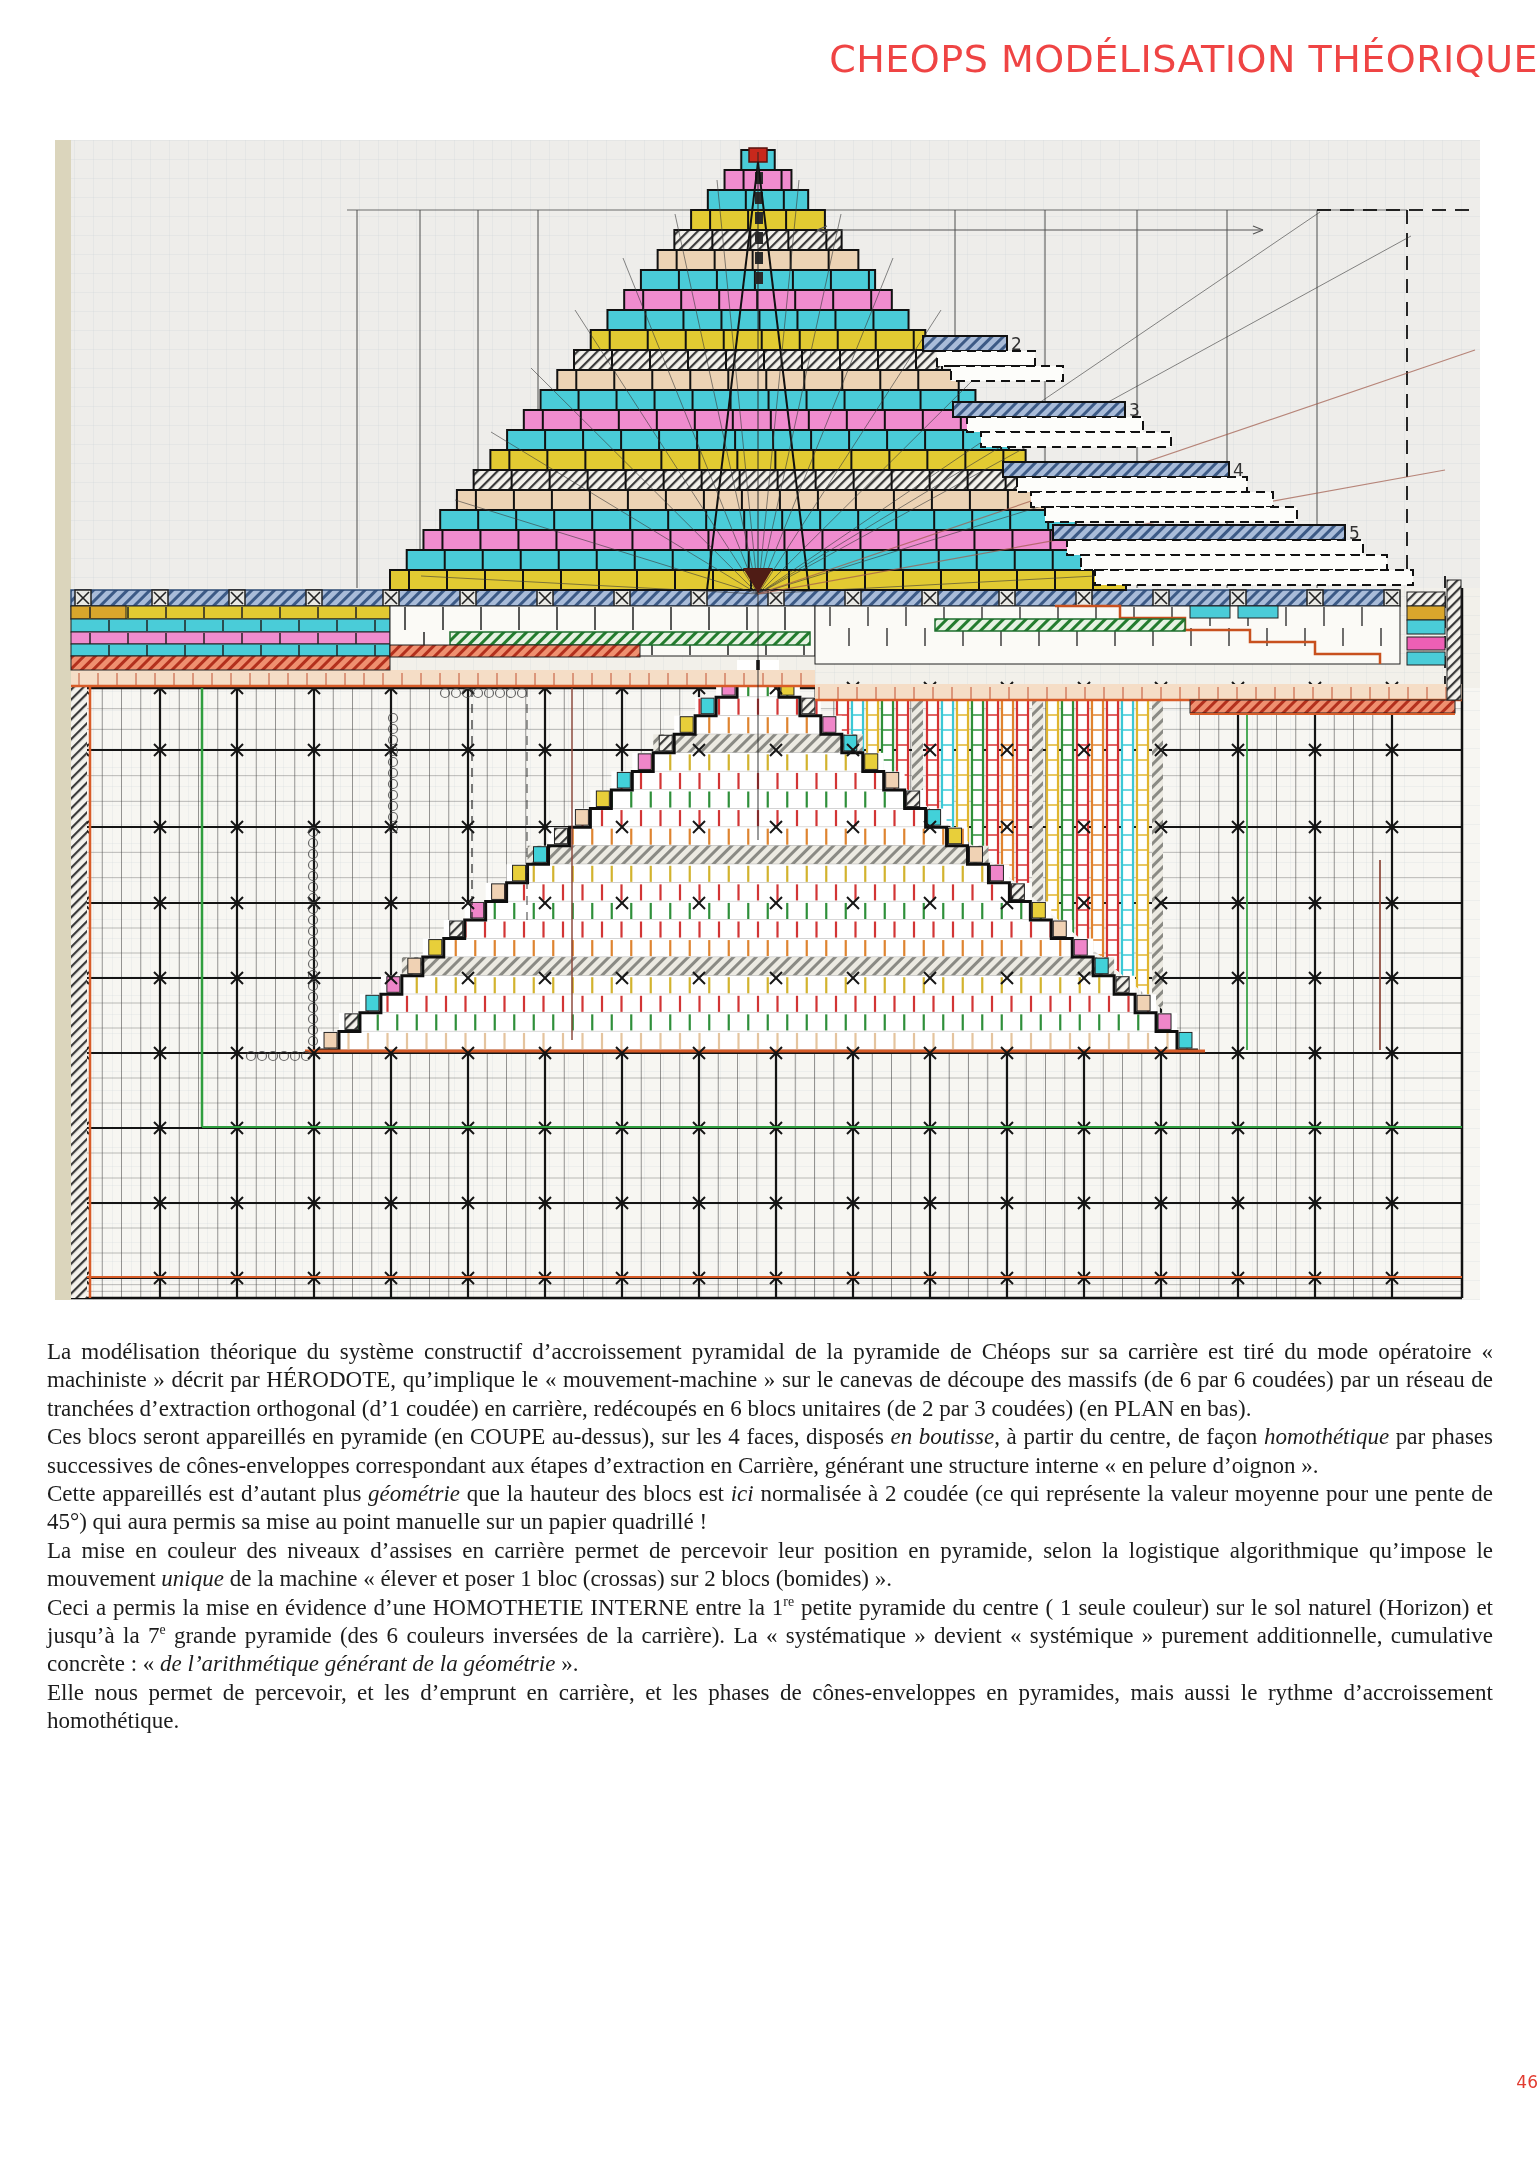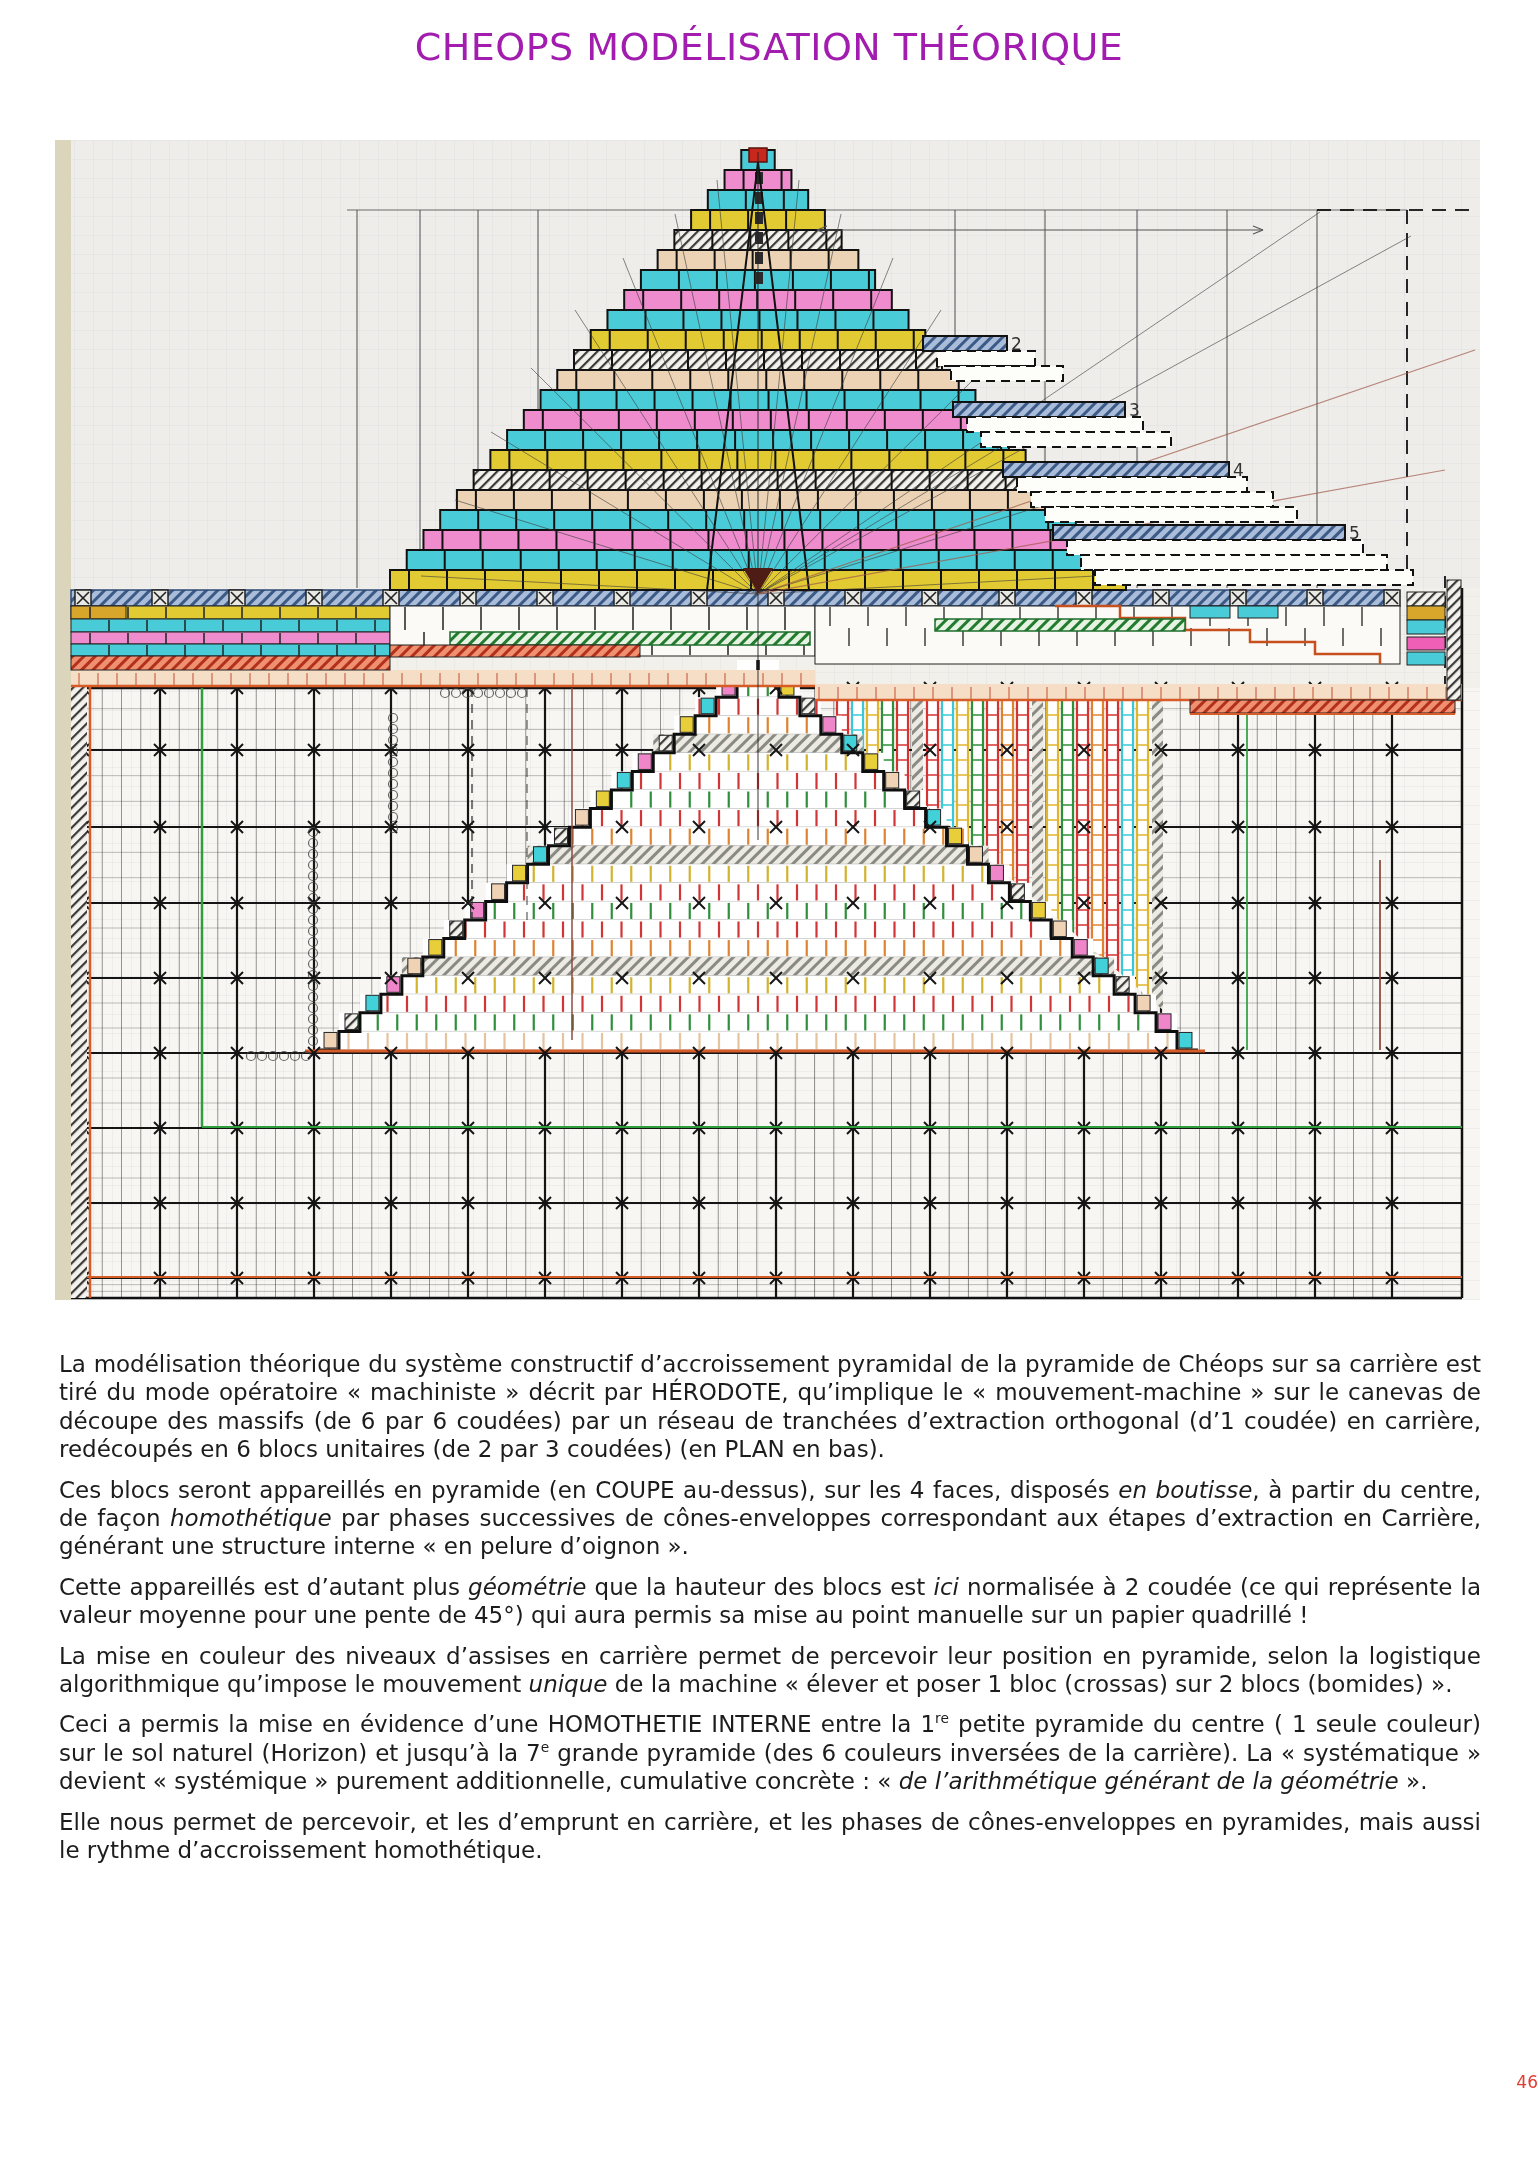--- a/index.html
+++ b/index.html
@@ -1,32 +1,32 @@
 <!DOCTYPE html>
 <html><head>
 <meta charset="utf-8">
 <style>
   html,body{margin:0;padding:0;}
   body{
     width:1538px;height:2160px;position:relative;background:#ffffff;
     font-family:"DejaVu Sans",sans-serif;overflow:hidden;
   }
   .title{
-    position:absolute;top:24px;left:0;width:100%;text-align:center;
-    font-family:"DejaVu Sans",sans-serif;font-weight:400;color:#a21caf;
+    position:absolute;top:36px;left:0;width:100%;text-align:right;
+    font-family:"DejaVu Sans",sans-serif;font-weight:400;color:#ef4444;
     font-size:38px;line-height:47px;letter-spacing:.5px;
   }
   .diagram{
     position:absolute;left:55px;top:140px;width:1425px;height:1160px;
   }
   .body-text{
     position:absolute;left:47px;top:1338px;width:1446px;
     font-size:23px;line-height:28.4px;color:#1c1c1c;text-align:justify;
   }
-  .body-text p{margin:12px;}
+  .body-text p{margin:0;font-family:Liberation Serif, serif;}
   .body-text .i{font-style:italic;}
   .body-text .sup{font-size:60%;vertical-align:super;line-height:0;}
   .pagenum{
     position:absolute;top:2072px;left:0;width:100%;text-align:right;
     color:#e23b30;font-size:17px;
   }
 </style>
 </head>
 <body>
 

